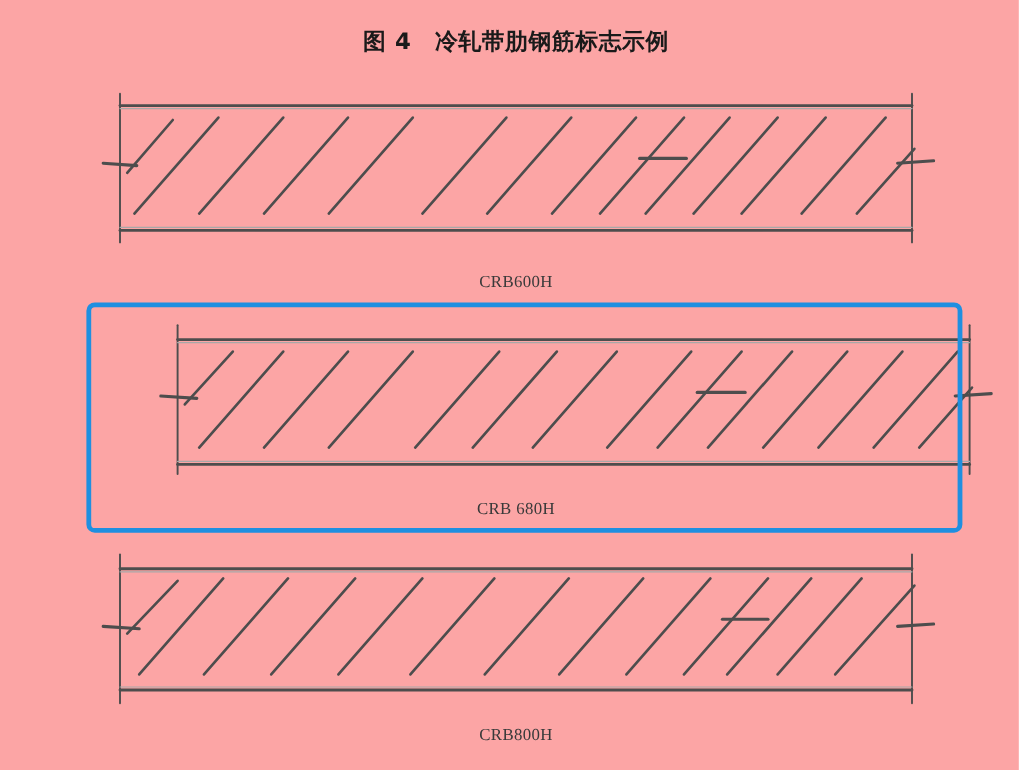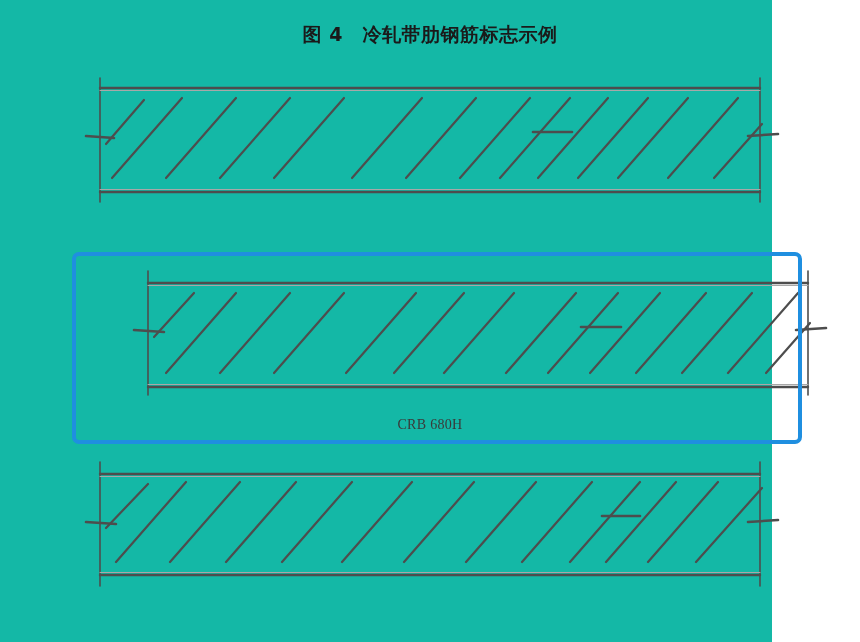--- a/index.html
+++ b/index.html
@@ -12,23 +12,23 @@
     height: 642px;
     position: relative;
     overflow: hidden;
     font-family: "Liberation Sans", sans-serif;
     background: #ffffff;
   }
 
   #page {
     position: absolute;
     left: 0; top: 0;
-    width: 772px;
+    width: 849px;
     height: 642px;
-    background: #14b8a6;
+    background: #fca5a5;
   }
 
   
   .figure-caption {
     position: absolute;
     left: 0;
     top: 22px;
     width: 860px;
     text-align: center;
     font-family: "DejaVu Sans", "Liberation Sans", sans-serif;
@@ -114,20 +114,21 @@
         <line x1="500" y1="108" x2="570" y2="28"></line>
         <line x1="538" y1="108" x2="608" y2="28"></line>
         <line x1="578" y1="108" x2="648" y2="28"></line>
         <line x1="618" y1="108" x2="688" y2="28"></line>
         <line x1="668" y1="108" x2="738" y2="28"></line>
         <line x1="714" y1="108" x2="762" y2="54"></line>
 
         <line x1="533" y1="62" x2="572" y2="62" stroke-width="2.6"></line>
       </g>
     </svg>
+    <div class="specimen-label" style="top:158px;">CRB600H</div>
   </div>
 
   <div class="figure-block" style="top:265px;padding-left:48px;">
     <svg class="rebar-svg" width="860" height="140" viewBox="0 0 860 140">
       <g stroke="#4d4d4d" stroke-width="2" fill="none" stroke-linecap="round">
         <line x1="100" y1="6" x2="100" y2="130" stroke-width="1.6"></line>
         <line x1="760" y1="6" x2="760" y2="130" stroke-width="1.6"></line>
         <line x1="100" y1="18" x2="760" y2="18" stroke-width="2.4"></line>
         <line x1="100" y1="20.5" x2="760" y2="20.5" stroke="#a8a8a8" stroke-width="1"></line>
         <line x1="100" y1="122" x2="760" y2="122" stroke-width="2.4"></line>
@@ -180,17 +181,18 @@
         <line x1="404" y1="106" x2="474" y2="26"></line>
         <line x1="466" y1="106" x2="536" y2="26"></line>
         <line x1="522" y1="106" x2="592" y2="26"></line>
         <line x1="570" y1="106" x2="640" y2="26"></line>
         <line x1="606" y1="106" x2="676" y2="26"></line>
         <line x1="648" y1="106" x2="718" y2="26"></line>
         <line x1="696" y1="106" x2="762" y2="32"></line>
         <line x1="602" y1="60" x2="640" y2="60" stroke-width="2.6"></line>
       </g>
     </svg>
+    <div class="specimen-label" style="top:150px;">CRB800H</div>
   </div>
 
   <div class="highlight-box"></div>
 
 </div>
 
 </body></html>

